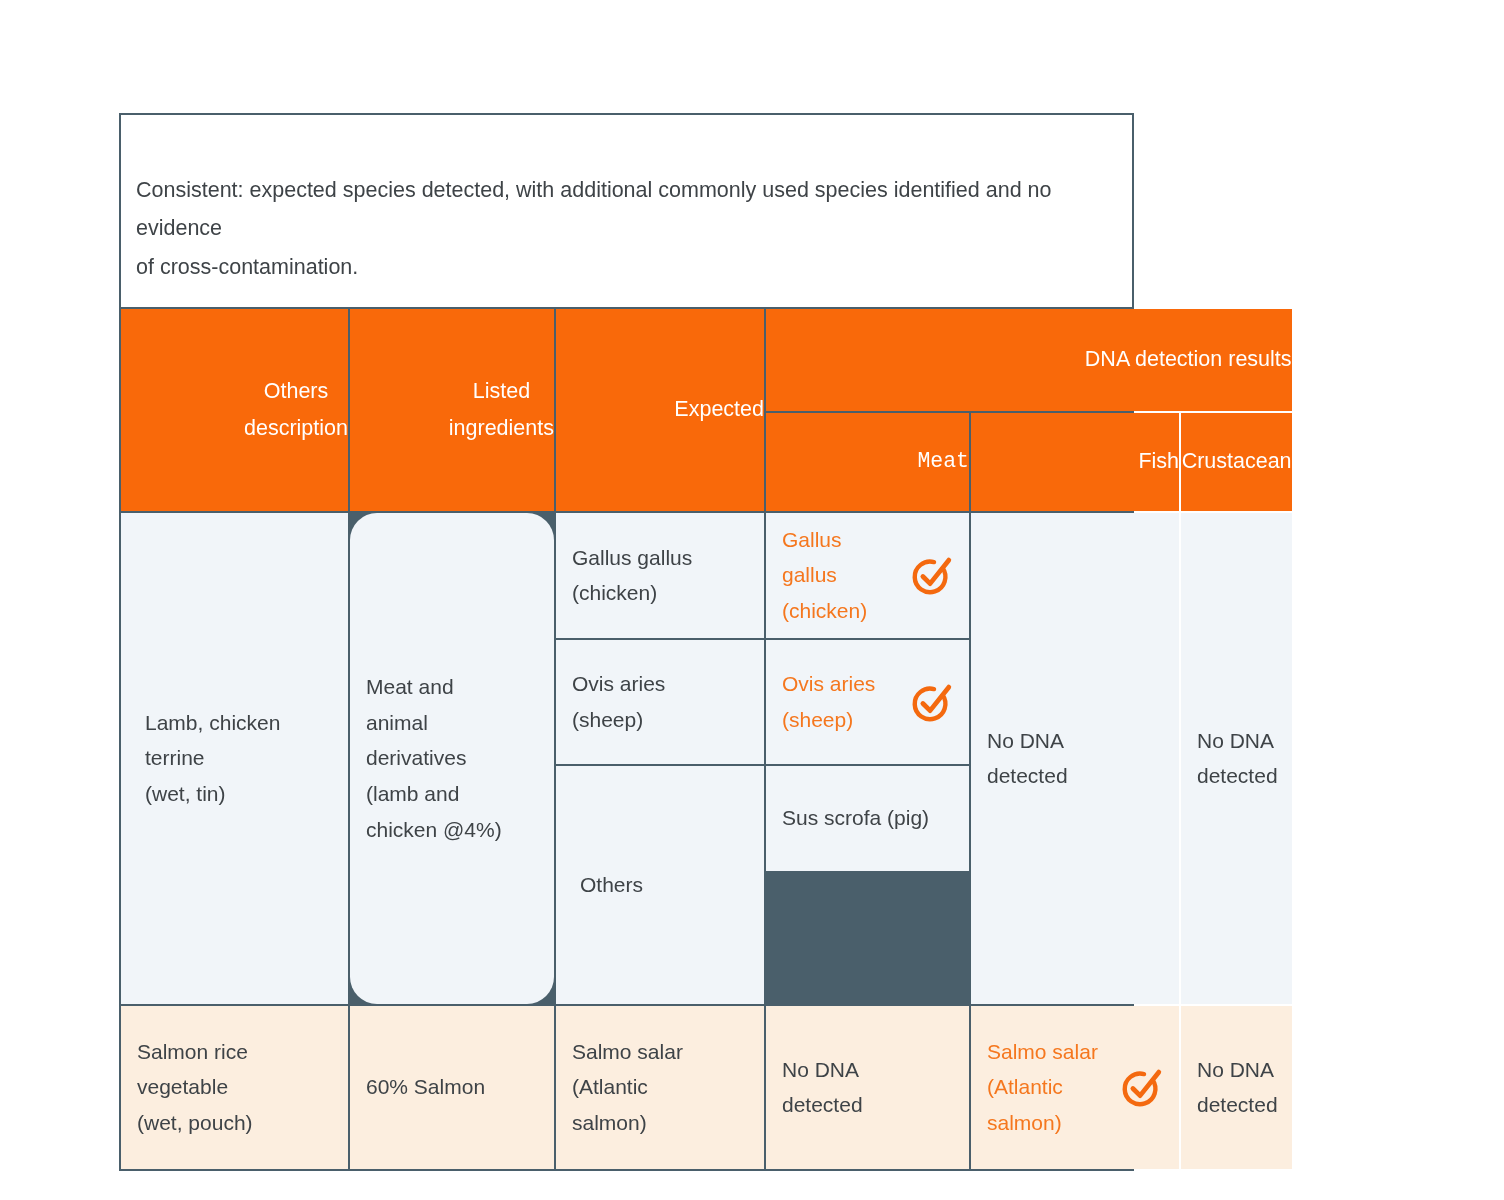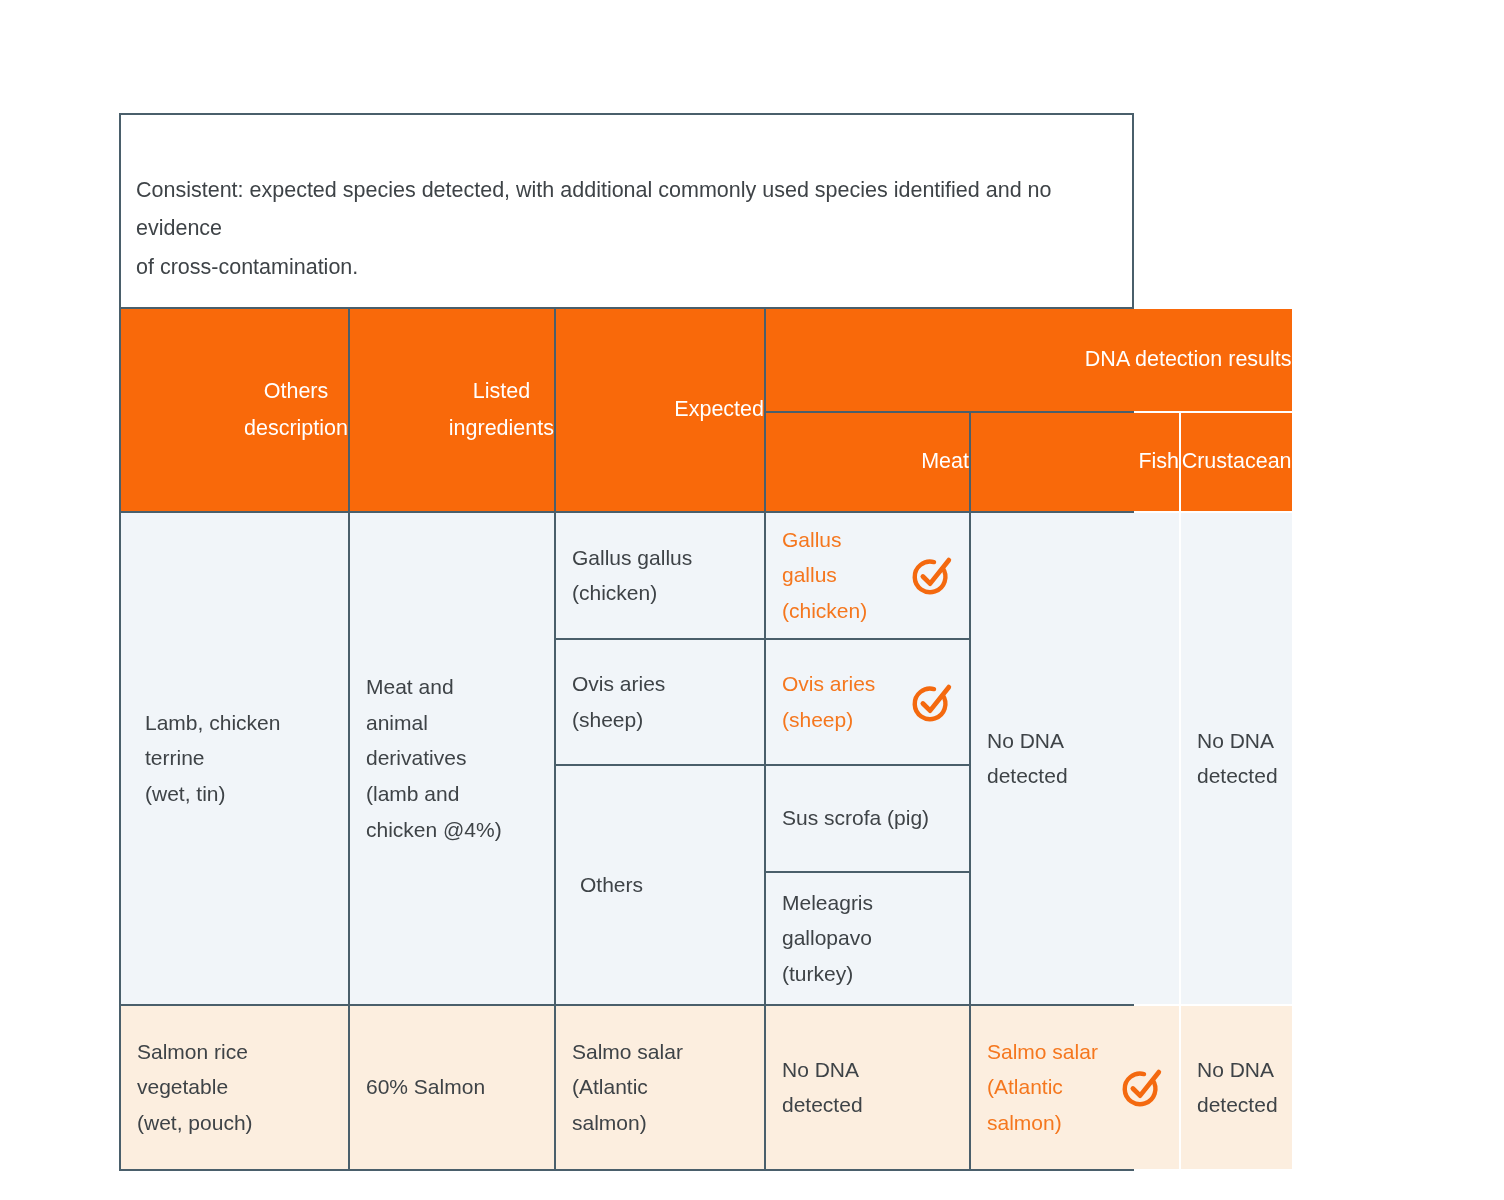--- a/index.html
+++ b/index.html
@@ -62,25 +62,25 @@
     fill: none;
     stroke: var(--icon-orange, #f4690f);
     stroke-linecap: round;
     stroke-linejoin: round;
   }
   
   .c-hprod  { grid-column: 1; grid-row: 1 / 3; }
   .c-hlist  { grid-column: 2; grid-row: 1 / 3; }
   .c-hexp   { grid-column: 3; grid-row: 1 / 3; }
   .c-hdna   { grid-column: 4 / 7; grid-row: 1; }
-  .c-hmeat  { grid-column: 4; grid-row: 2; }
+  .c-hmeat  { grid-column: 4; grid-row: 2; font-family: Liberation Mono, monospace; }
   .c-hfish  { grid-column: 5; grid-row: 2; }
   .c-hcrust { grid-column: 6; grid-row: 2; }
   .c-p1desc { grid-column: 1; grid-row: 3 / 7; padding-left: 24px; }
-  .c-p1ingr { grid-column: 2; grid-row: 3 / 7; }
+  .c-p1ingr { grid-column: 2; grid-row: 3 / 7; border-radius: 27px; }
   .c-p1e1   { grid-column: 3; grid-row: 3; }
   .c-p1e2   { grid-column: 3; grid-row: 4; }
   .c-p1e3   { grid-column: 3; grid-row: 5 / 7; padding-left: 24px; }
   .c-p1m1   { grid-column: 4; grid-row: 3; }
   .c-p1m2   { grid-column: 4; grid-row: 4; }
   .c-p1m3   { grid-column: 4; grid-row: 5; }
   .c-p1m4   { grid-column: 4; grid-row: 6; }
   .c-p1fish { grid-column: 5; grid-row: 3 / 7; }
   .c-p1cru  { grid-column: 6; grid-row: 3 / 7; }
   .c-p2desc { grid-column: 1; grid-row: 7; }
@@ -162,25 +162,20 @@
       <span>Ovis aries
 (sheep)</span>
       <svg class="check-icon" viewBox="0 0 48 48" aria-hidden="true">
         <path d="M 35.1 16.8 A 16 16 0 1 1 26.1 10.5" stroke-width="4.6"></path>
         <path d="M 14.5 25.5 L 22 33 L 41.5 8.5" stroke-width="5"></path>
       </svg>
     </div>
     <div class="cell c-p1m3">
       <span>Sus scrofa (pig)</span>
     </div>
-    <div class="cell c-p1m4">
-      <span>Meleagris
-gallopavo
-(turkey)</span>
-    </div>
     <div class="cell c-p1fish">
       <span>No DNA
 detected</span>
     </div>
     <div class="cell c-p1cru">
       <span>No DNA
 detected</span>
     </div>
 
     <div class="cell peach c-p2desc">

